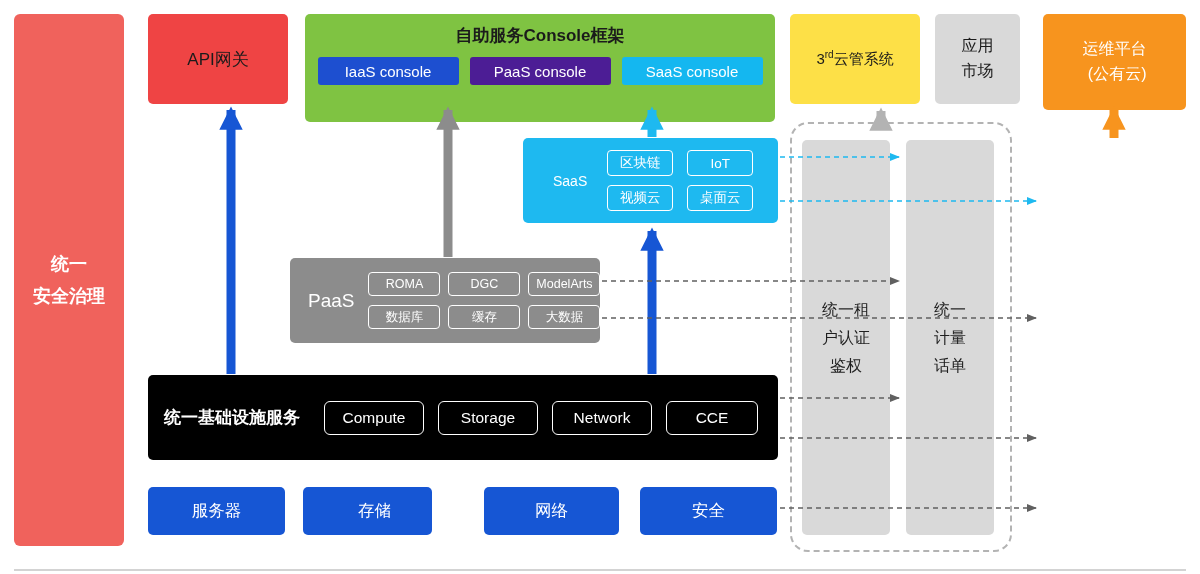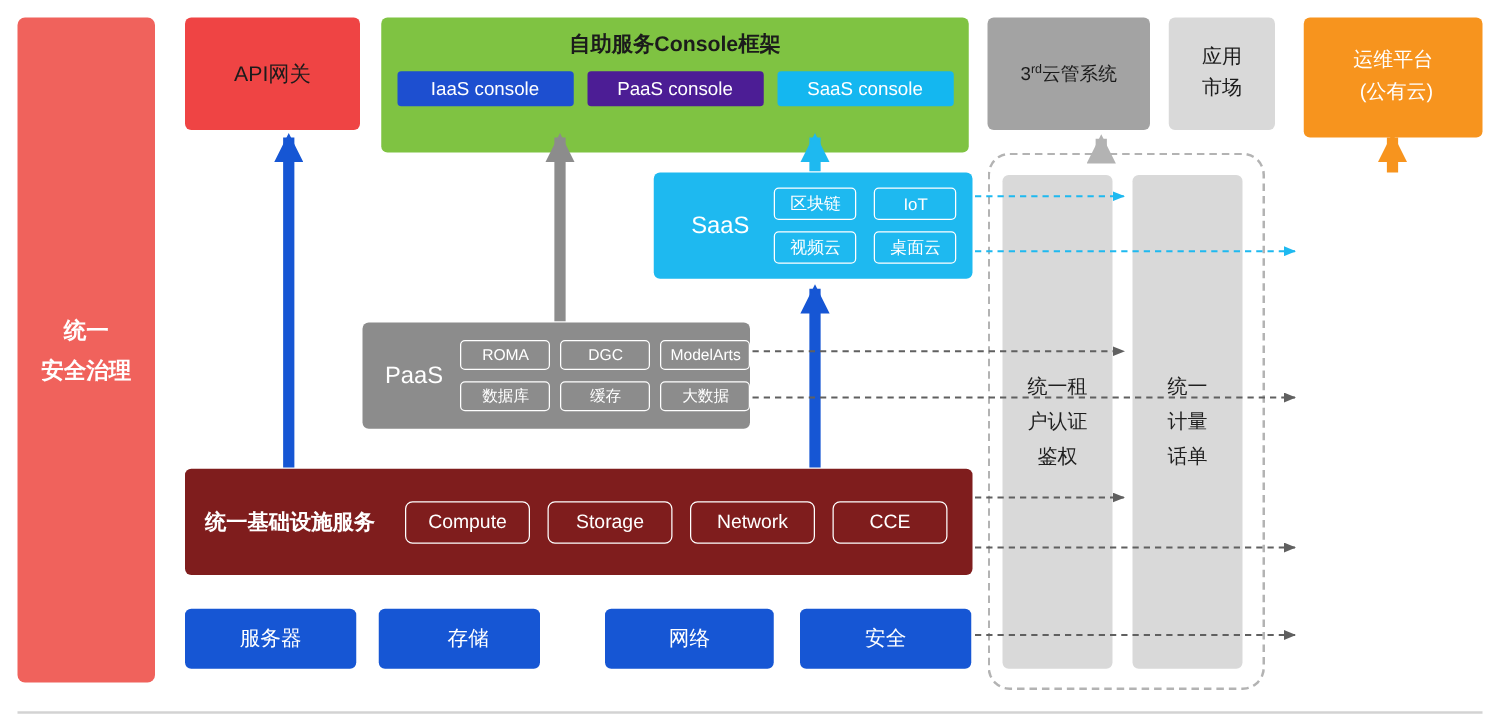--- a/index.html
+++ b/index.html
@@ -17,42 +17,42 @@
   .api-gateway { left:148px; top:14px; width:140px; height:90px; background:#ef4444; color:#1b1b1b; font-size:17px; }
   .console-framework { left:305px; top:14px; width:470px; height:108px; background:#7fc342; border-radius:5px;
                        flex-direction:column; justify-content:flex-start; padding-top:10px; }
   .cf-title { color:#1b1b1b; font-size:17px; font-weight:600; }
   .cf-row { display:flex; gap:11px; margin-top:10px; }
   .cf-chip { width:141px; height:28px; display:flex; align-items:center; justify-content:center;
              color:#fff; font-size:15px; border-radius:3px; }
   .cf-iaas { background:#1d4fd0; }
   .cf-paas { background:#4c1d95;text-align:center; }
   .cf-saas { background:#14b7f0; }
-  .third-cloud { left:790px; top:14px; width:130px; height:90px; background:#a3a3a3; color:#1b1b1b; font-size:15px; }
+  .third-cloud { left:790px; top:14px; width:130px; height:90px; background:#fde047; color:#1b1b1b; font-size:15px; }
   .third-cloud sup { font-size:10px; }
   .app-market { left:935px; top:14px; width:85px; height:90px; background:#d9d9d9; color:#1b1b1b;
                 font-size:16px; text-align:center; line-height:1.55; }
   .ops-platform { left:1043px; top:14px; width:143px; height:96px; background:#f7941e; color:#fff;
                   font-size:16px; text-align:right; line-height:1.55; }
 
   
   .saas-box { left:523px; top:138px; width:255px; height:85px; background:#1eb9f0; color:#fff;
               justify-content:flex-start; padding:0 14px; }
-  .saas-label { font-size:19px; margin:0 20px 0 16px; }
+  .saas-label { font-size:14px; margin:0 20px 0 16px; }
   .saas-grid { display:grid; grid-template-columns:66px 66px; gap:9px 14px; }
   .chip { border:1px solid #fff; border-radius:4px; color:#fff; display:flex; align-items:center; justify-content:center; }
   .saas-grid .chip { height:26px; font-size:13.5px; }
 
   .paas-box { left:290px; top:258px; width:310px; height:85px; background:#8c8c8c; color:#fff;
               justify-content:flex-start; padding:0 12px; }
   .paas-label { font-size:19px; margin:0 14px 0 6px; }
   .paas-grid { display:grid; grid-template-columns:72px 72px 72px; gap:9px 8px; }
   .paas-grid .chip { height:24px; font-size:12.5px; }
 
-  .infra-box { left:148px; top:375px; width:630px; height:85px; background:#7f1d1d; color:#fff;
+  .infra-box { left:148px; top:375px; width:630px; height:85px; background:#000000; color:#fff;
                justify-content:flex-start; padding:0 16px; }
   .infra-label { font-size:17px; font-weight:bold; margin-right:24px; white-space:nowrap; }
   .infra-row { display:flex; gap:14px; }
   .infra-row .chip { height:34px; font-size:15.5px; border-width:1.5px; border-radius:6px; }
   .chip-w100 { width:100px; }
   .chip-w92 { width:92px; }
 
   
   .hw { top:487px; height:48px; background:#1656d4; color:#fff; font-size:16.5px; }
   .hw-server { left:148px; width:137px; }

